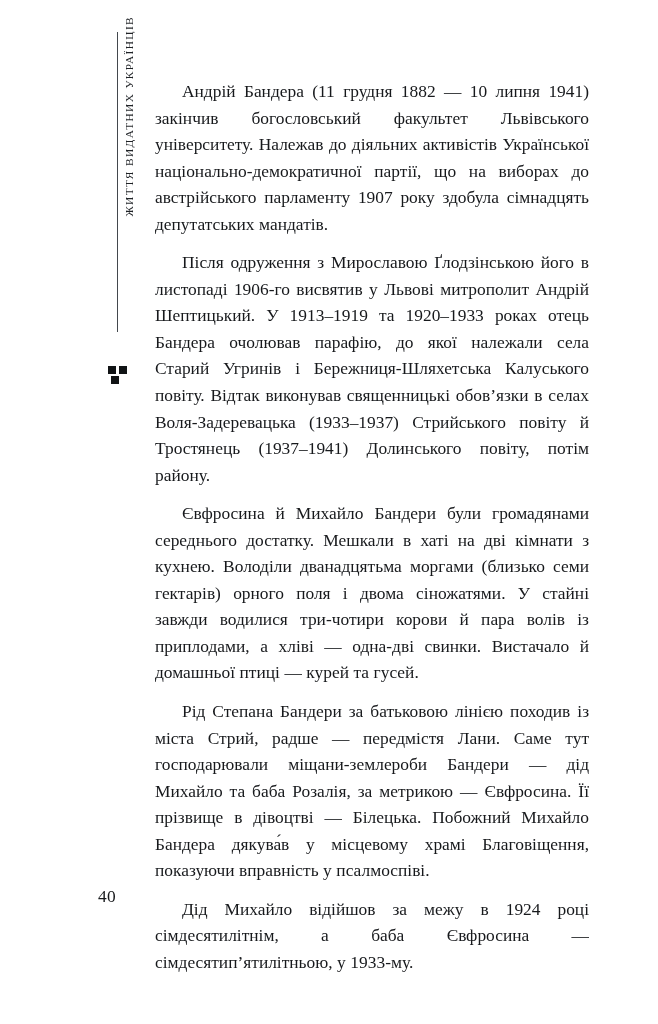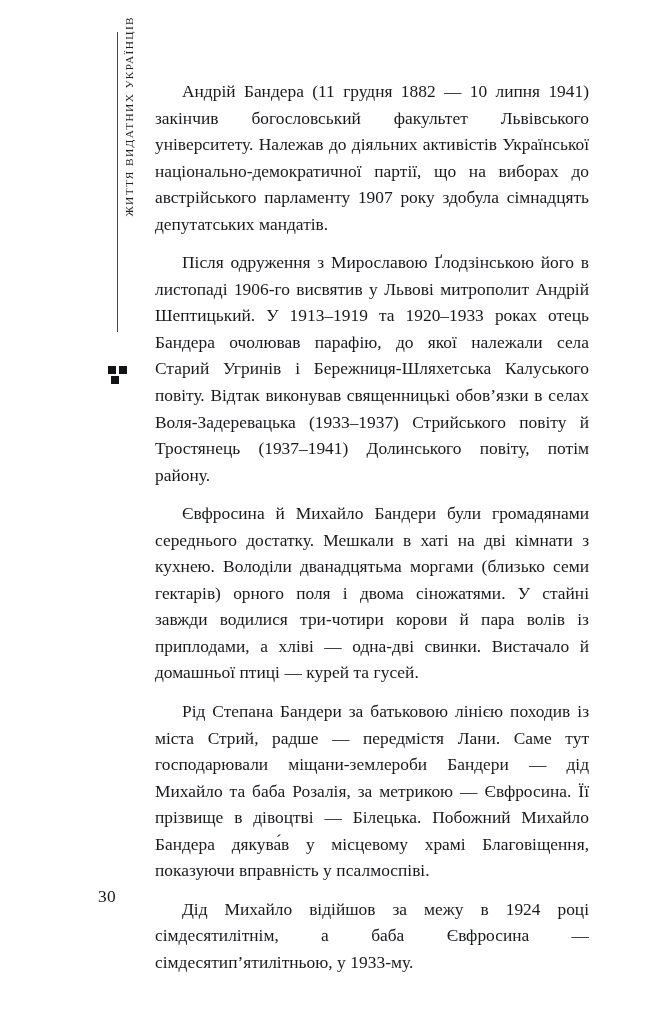--- a/index.html
+++ b/index.html
@@ -125,15 +125,15 @@
   </div>
 
   <div id="text-column">
     <p class="para indent">Андрій Бандера (11 грудня 1882 — 10 липня 1941) закінчив богословський факультет Львівського університету. Належав до діяльних активістів Української національно-демократичної партії, що на виборах до австрійського парламенту 1907 року здобула сімнадцять депутатських мандатів.</p>
     <p class="para indent">Після одруження з Мирославою Ґлодзінською його в листопаді 1906-го висвятив у Львові митрополит Андрій Шептицький. У 1913–1919 та 1920–1933 роках отець Бандера очолював парафію, до якої належали села Старий Угринів і Бережниця-Шляхетська Калуського повіту. Відтак виконував священницькі обов’язки в селах Воля-Задеревацька (1933–1937) Стрийського повіту й Тростянець (1937–1941) Долинського повіту, потім району.</p>
     <p class="para indent">Євфросина й Михайло Бандери були громадянами середнього достатку. Мешкали в хаті на дві кімнати з кухнею. Володіли дванадцятьма моргами (близько семи гектарів) орного поля і двома сіножатями. У стайні завжди водилися три-чотири корови й пара волів із приплодами, а хліві — одна-дві свинки. Вистачало й домашньої птиці — курей та гусей.</p>
     <p class="para indent">Рід Степана Бандери за батьковою лінією походив із міста Стрий, радше — передмістя Лани. Саме тут господарювали міщани-землероби Бандери — дід Михайло та баба Розалія, за метрикою — Євфросина. Її прізвище в дівоцтві — Білецька. Побожний Михайло Бандера дякува́в у місцевому храмі Благовіщення, показуючи вправність у псалмоспіві.</p>
     <p class="para indent">Дід Михайло відійшов за межу в 1924 році сімдесятилітнім, а баба Євфросина — сімдесятип’ятилітньою, у 1933-му.</p>
   </div>
 
-  <div id="folio">30</div>
+  <div id="folio">40</div>
 
 </div>
 
 </body></html>

